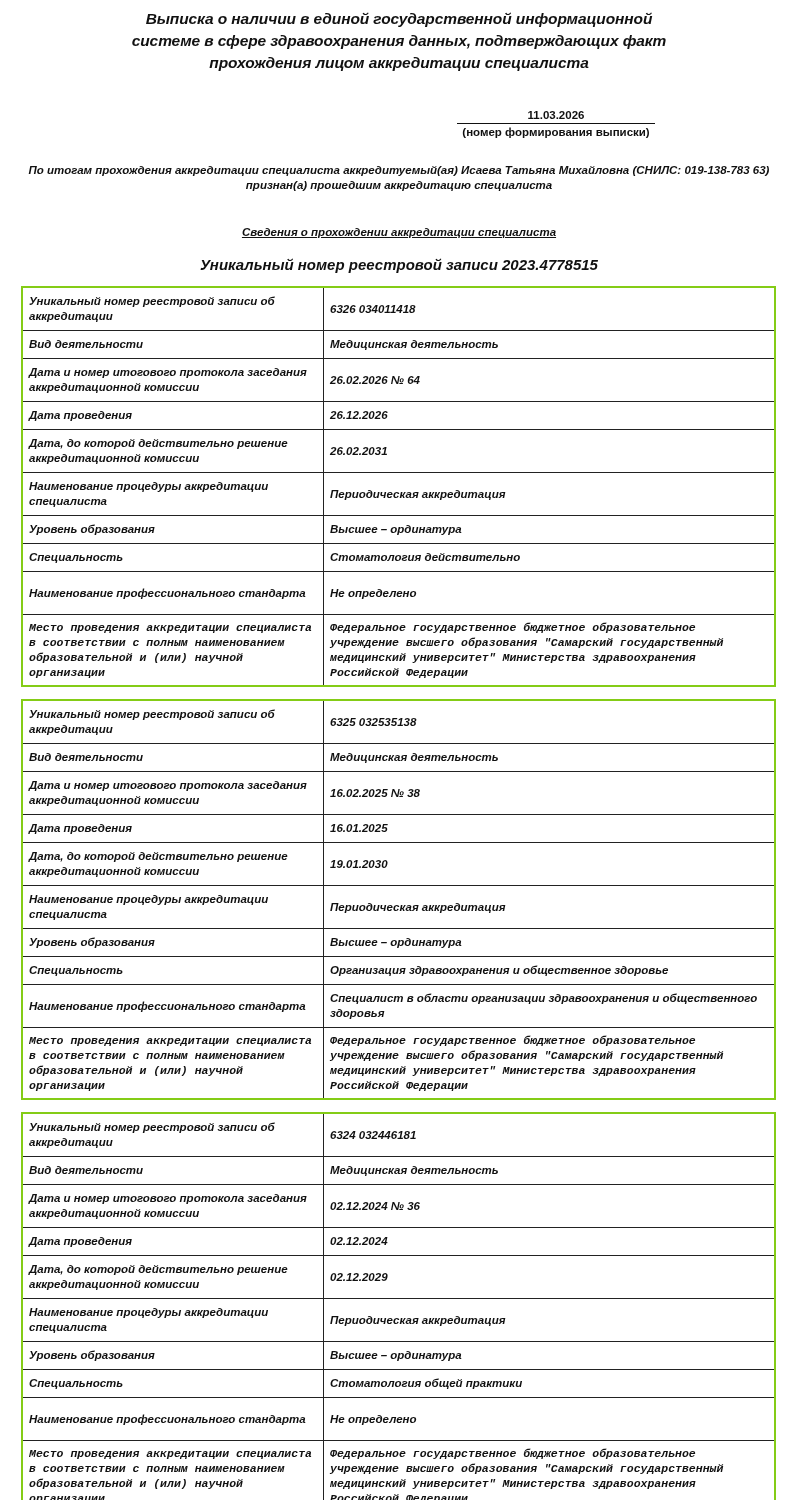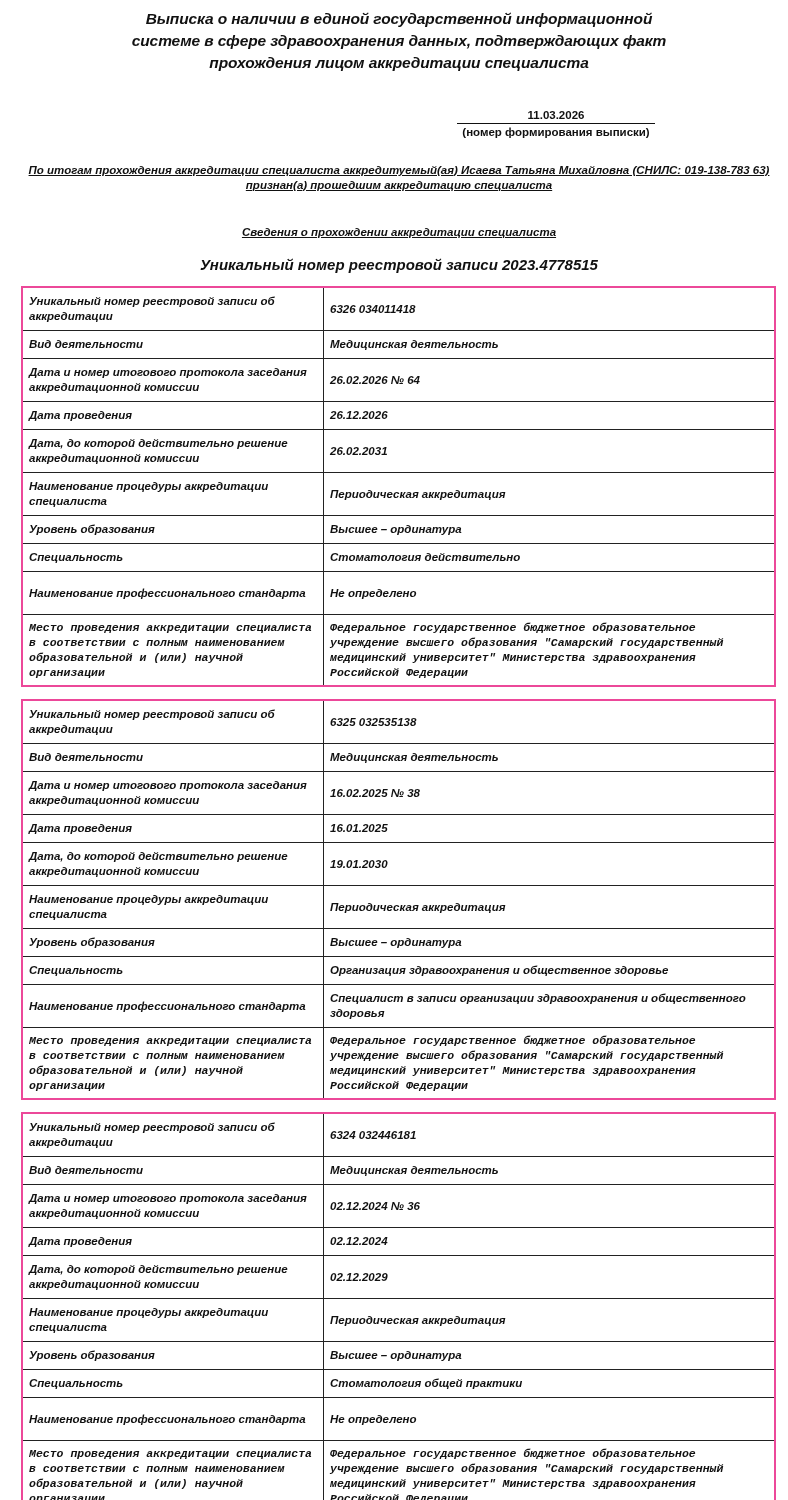--- a/index.html
+++ b/index.html
@@ -47,21 +47,20 @@
     .intro {
       position: absolute;
       left: 20px;
       top: 163px;
       width: 758px;
       text-align: center;
       font-style: italic;
       font-weight: bold;
       font-size: 11.5px;
       line-height: 15px;
-      text-decoration: underline;
     }
     .section-heading {
       position: absolute;
       left: 0;
       top: 226px;
       width: 798px;
       text-align: center;
       font-style: italic;
       font-weight: bold;
       font-size: 11.5px;
@@ -81,21 +80,21 @@
       position: absolute;
       left: 21px;
       top: 286px;
       width: 755px;
     }
     table.record {
       width: 755px;
       border-collapse: collapse;
       table-layout: fixed;
       margin-bottom: 12px;
-      border: 2px solid #ec4899;
+      border: 2px solid #84cc16;
     }
     table.record td {
       border: 1.5px solid #222;
       padding: 2px 6px;
       font-style: italic;
       font-weight: bold;
       font-size: 11.5px;
       line-height: 15px;
       vertical-align: middle;
     }
@@ -200,21 +199,21 @@
     <tr class="h1">
       <td class="label">Уровень образования</td>
       <td>Высшее – ординатура</td>
     </tr>
     <tr class="h1">
       <td class="label">Специальность</td>
       <td>Организация здравоохранения и общественное здоровье</td>
     </tr>
     <tr class="h2">
       <td class="label">Наименование профессионального стандарта</td>
-      <td>Специалист в записи организации здравоохранения и общественного здоровья</td>
+      <td>Специалист в области организации здравоохранения и общественного здоровья</td>
     </tr>
     <tr class="h4">
       <td class="label">Место проведения аккредитации специалиста в соответствии с полным наименованием образовательной и (или) научной организации</td>
       <td>Федеральное государственное бюджетное образовательное учреждение высшего образования "Самарский государственный медицинский университет" Министерства здравоохранения Российской Федерации</td>
     </tr>
   </tbody>
     </table>
 
   <table class="record">
     <tbody>

